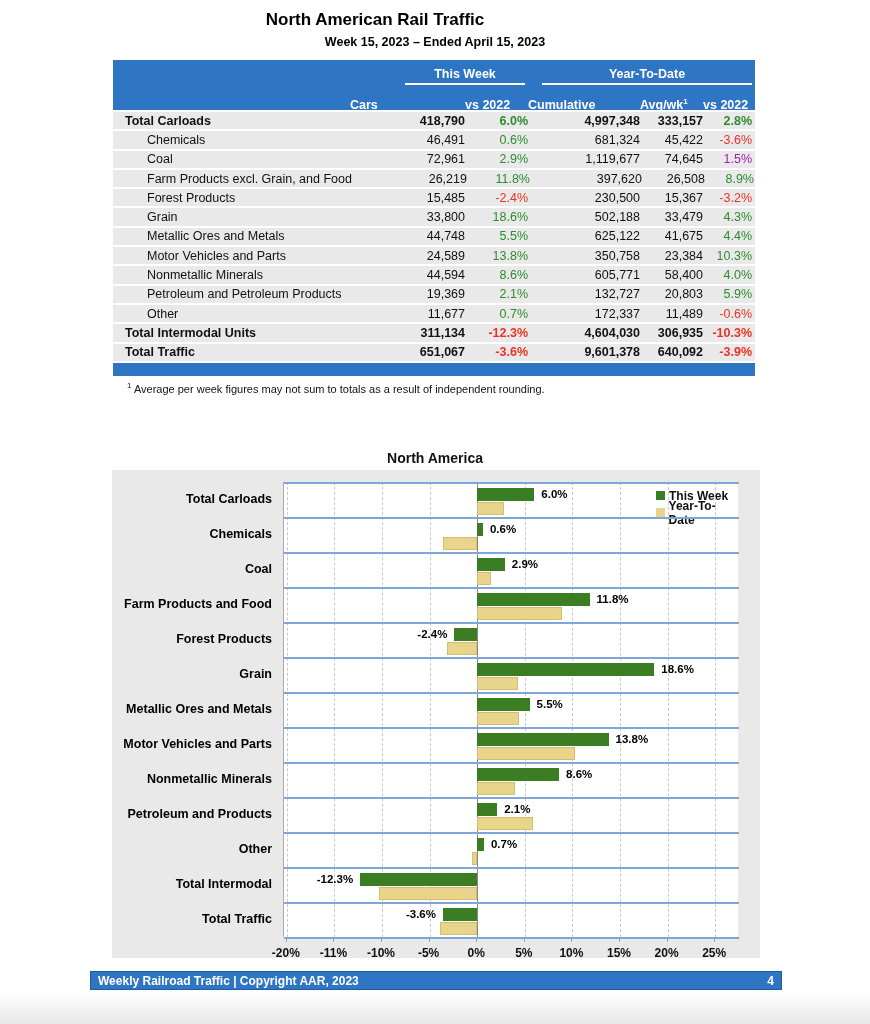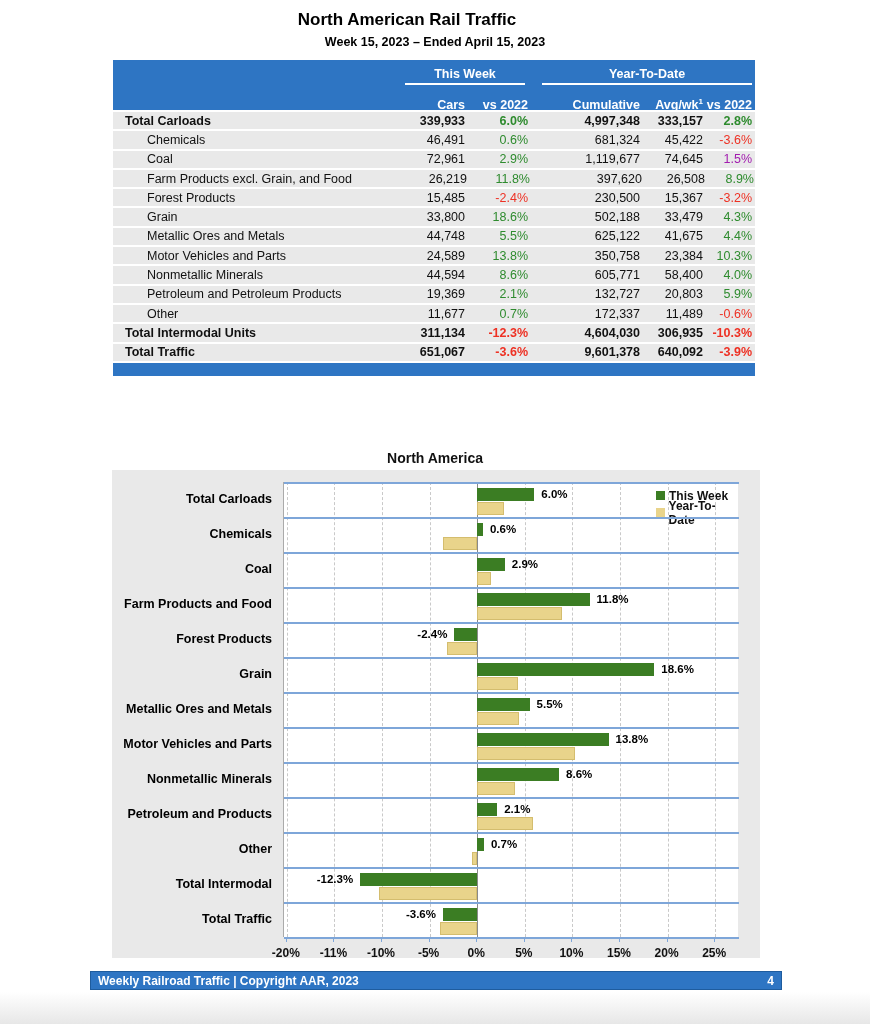--- a/index.html
+++ b/index.html
@@ -2,36 +2,36 @@
 <html><head>
 <meta charset="utf-8">
 <style>
   * { margin:0; padding:0; box-sizing:border-box; }
   html,body { background:#fff; }
   body { font-family:"Liberation Sans", sans-serif; color:#111; }
   .page { position:relative; width:870px; height:1024px; background:#fff; overflow:hidden; margin:0 auto; }
 
   
   .doc-title { position:absolute; top:10px; left:0; width:750px; text-align:center;
-               font-size:17px; font-weight:bold; color:#000;margin-left:32px; }
+               font-size:17px; font-weight:bold; color:#000; }
   .doc-subtitle { position:absolute; top:35px; left:0; width:870px; text-align:center;
                   font-size:12.5px; font-weight:bold; color:#000; }
 
   
   .table-wrap { position:absolute; left:113px; top:60px; width:642px; }
   .thead { background:#2E75C3; color:#fff; font-weight:bold; font-size:12.5px; padding-bottom:4px; }
   .grp-row { display:grid; grid-template-columns:1fr 178px 230px; height:25px; align-items:end; }
   .grp-cell { position:relative; height:100%; }
   .grp-inner { position:absolute; bottom:0; right:0; text-align:center;
                border-bottom:2px solid #fff; padding-bottom:2px; }
   .grp-inner.tw { width:120px; right:0; }
   .grp-inner.ytd { width:210px; right:3px; }
   .col-row { display:grid; grid-template-columns:1fr 115px 63px 112px 63px 49px;
              height:21px; align-items:center; padding-right:3px; }
-  .col-row .c { text-align:right;margin-top:12px; }
+  .col-row .c { text-align:left;margin-top:12px; }
   sup { font-size:8px; vertical-align:super; }
 
   .t-row { display:grid; grid-template-columns:1fr 115px 63px 112px 63px 49px;
            height:17.3px; margin-top:2px; align-items:center; background:#E9E9E9;
            font-size:12.5px; padding-right:3px; }
   .t-row .label { text-align:left; padding-left:12px; white-space:nowrap; }
   .t-row .label.ind { padding-left:34px; }
   .t-row .num, .t-row .pct { text-align:right; font-variant-numeric:tabular-nums; }
   .t-row.bold { font-weight:bold; }
   .bottom-band { height:13px; background:#2E75C3; margin-top:2px; }
@@ -96,21 +96,21 @@
         <div class="c">Cars</div>
         <div class="c">vs 2022</div>
         <div class="c">Cumulative</div>
         <div class="c"><span>Avg/wk</span><sup>1</sup></div>
         <div class="c">vs 2022</div>
       </div>
     </div>
     <div id="table-rows">
         <div class="t-row bold">
           <div class="label">Total Carloads</div>
-          <div class="c num">339,933</div>
+          <div class="c num">418,790</div>
           <div class="c pct" style="color: rgb(46, 139, 46);">6.0%</div>
           <div class="c num">4,997,348</div>
           <div class="c num">333,157</div>
           <div class="c pct" style="color: rgb(46, 139, 46);">2.8%</div>
         </div>
         <div class="t-row">
           <div class="label ind">Chemicals</div>
           <div class="c num">46,491</div>
           <div class="c pct" style="color: rgb(46, 139, 46);">0.6%</div>
           <div class="c num">681,324</div>
@@ -202,20 +202,21 @@
           <div class="c num">651,067</div>
           <div class="c pct" style="color: rgb(238, 49, 36);">-3.6%</div>
           <div class="c num">9,601,378</div>
           <div class="c num">640,092</div>
           <div class="c pct" style="color: rgb(238, 49, 36);">-3.9%</div>
         </div>
       </div>
     <div class="bottom-band"></div>
   </div>
 
+  <div class="footnote"><sup>1</sup> <span>Average per week figures may not sum to totals as a result of independent rounding.</span></div>
 
   <div class="chart-subtitle">North America</div>
 
   <div class="chart-panel">
     <div id="cat-labels">
         <div class="cat-label" style="top: 22px;">Total Carloads</div>
         <div class="cat-label" style="top: 57px;">Chemicals</div>
         <div class="cat-label" style="top: 92px;">Coal</div>
         <div class="cat-label" style="top: 127px;">Farm Products and Food</div>
         <div class="cat-label" style="top: 162px;">Forest Products</div>

